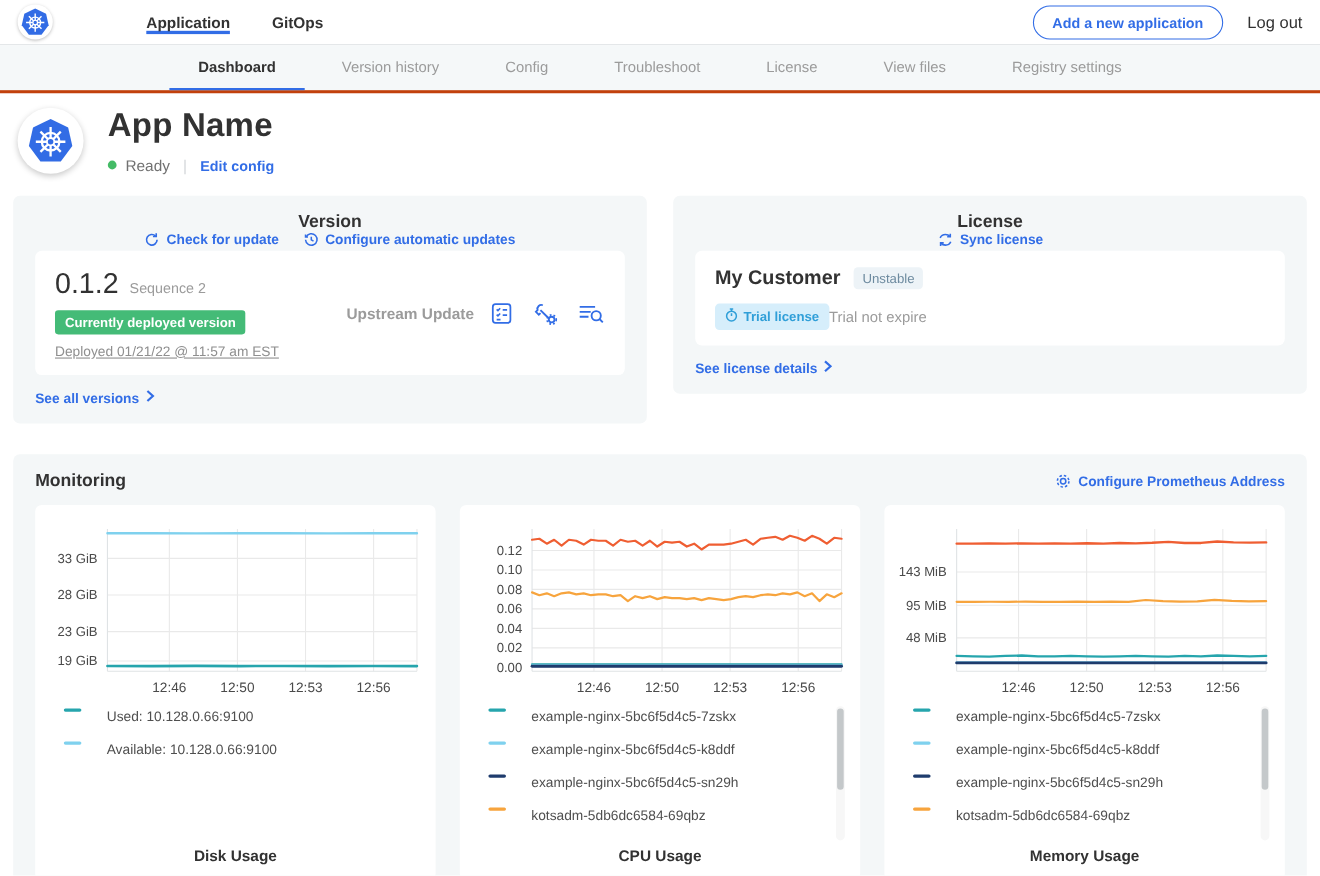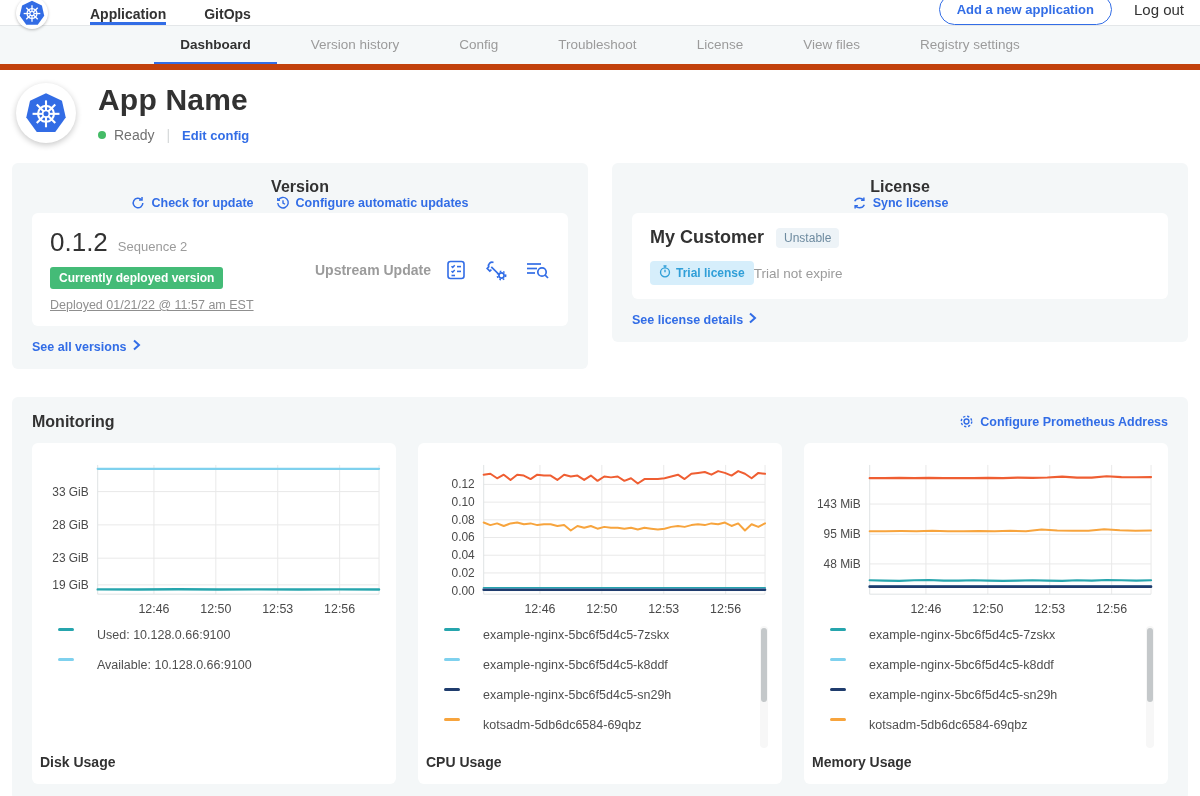--- a/index.html
+++ b/index.html
@@ -1,30 +1,30 @@
 <!DOCTYPE html>
 <html><head>
 <meta charset="utf-8">
 <style>
   * { margin:0; padding:0; box-sizing:border-box; }
   html,body { width:1200px; height:796px; background:#fff; font-family:"Liberation Sans","DejaVu Sans",sans-serif; color:#323232; overflow:hidden; }
   a { text-decoration:none; cursor:pointer; }
 
   
-  .topnav { height:26px; display:flex; align-items:flex-end; padding:0 16px; border-bottom:1px solid #e4e7e9; background:#fff; }
+  .topnav { height:41px; display:flex; align-items:center; padding:0 16px; border-bottom:1px solid #e4e7e9; background:#fff;gap:43px; }
   .topnav-logo { width:32px; height:32px; border-radius:50%; background:#fff; box-shadow:0 1px 3px rgba(0,0,0,.25); display:flex; align-items:center; justify-content:center; align-self:center; }
   .topnav-tabs { display:flex; margin-left:42px; gap:38px; }
   .topnav-tab { display:flex; align-items:center; font-size:14px; font-weight:700; color:#323232; border-bottom:3px solid transparent; padding-top:3px; cursor:pointer; }
   .topnav-tab.active { border-bottom-color:#326de6; }
   .topnav-right { margin-left:auto; display:flex; align-items:center; gap:22px; }
   .add-app-btn { border:1px solid #326de6; color:#326de6; background:#fff; border-radius:17px; font-size:13px; font-weight:700; padding:7px 17px; cursor:pointer; font-family:inherit; }
   .logout { font-size:15px; color:#323232; font-weight:400; }
 
   
-  .subnav { height:44px; background:#f5f8f9; border-bottom:6px solid #c2410c; display:flex; justify-content:center; align-items:stretch; gap:8px; }
+  .subnav { height:44px; background:#f5f8f9; border-bottom:3px solid #c2410c; display:flex; justify-content:center; align-items:stretch; gap:8px; }
   .subnav-tab { display:flex; align-items:center; padding:0 26px; font-size:13.5px; color:#9b9b9b; border-bottom:2px solid transparent; cursor:pointer; }
   .subnav-tab.active { color:#323232; font-weight:700; border-bottom-color:#326de6; }
 
   
   .app-header { display:flex; align-items:center; padding:13px 16px 12px; background:#fff; }
   .app-logo { width:60px; height:60px; border-radius:50%; background:#fff; box-shadow:0 2px 6px rgba(0,0,0,.22); display:flex; align-items:center; justify-content:center; }
   .app-head-text { margin-left:22px; }
   .app-title { font-size:30px; font-weight:700; color:#323232; letter-spacing:.2px; }
   .app-status-row { display:flex; align-items:center; margin-top:10px; gap:8px; }
   .status-dot { width:8px; height:8px; border-radius:50%; background:#44bb66; }
@@ -70,21 +70,21 @@
   .charts-row { display:flex; gap:22px; }
   .chart-card { background:#fff; border-radius:6px; flex:1; padding:12px 8px 14px; display:flex; flex-direction:column; position:relative; }
   .chart-plot { width:100%; }
   .chart-plot svg { display:block; width:100%; height:auto; }
   .chart-legend { height:126px; padding:4px 0 0 18px; position:relative; }
   .legend-item { display:flex; gap:23px; margin-bottom:16px; }
   .legend-dash { width:16px; height:3px; border-radius:2px; flex:none; }
   .legend-label { font-size:12.5px; color:#4f4f4f; }
   .legend-scrollbar { position:absolute; right:6px; top:2px; width:8px; height:122px; background:#f7f7f7; border-radius:4px; }
   .legend-scrollbar .thumb { position:absolute; top:2px; left:1px; width:6px; height:74px; background:#c4c8ca; border-radius:3px; cursor:grab; }
-  .chart-title { font-size:14px; font-weight:700; color:#323232; margin-top:4px; }
+  .chart-title { text-align:center; font-size:14px; font-weight:700; color:#323232; margin-top:4px; }
 </style>
 </head>
 <body>
 
 <div class="topnav">
   <div class="topnav-logo">
     <svg width="26" height="26" viewBox="0 0 100 100">
       <polygon points="50,3 88,21 97,61 72,95 28,95 3,61 12,21" fill="#326ce5"></polygon>
       <g stroke="#fff" stroke-width="5">
         <circle cx="50" cy="52" r="19" fill="none"></circle>

